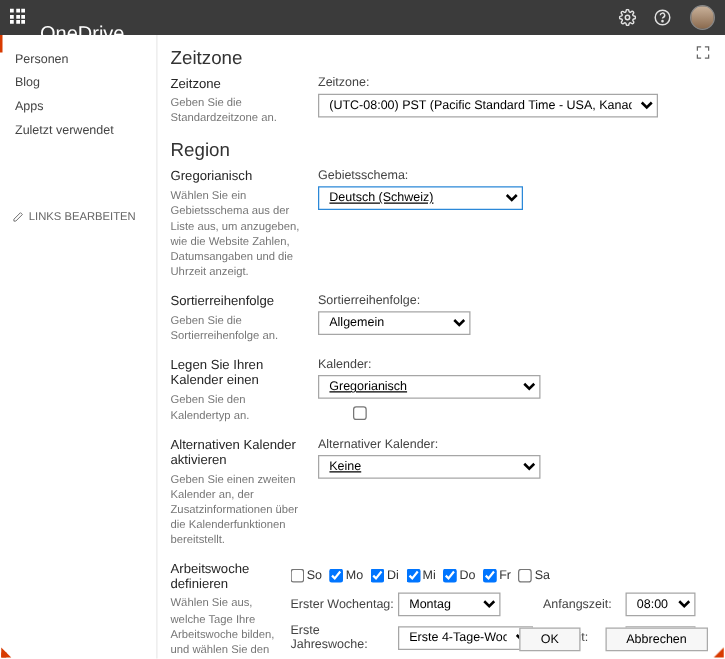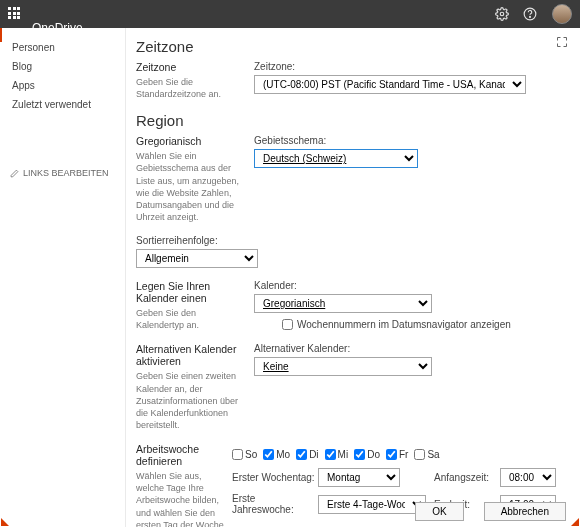--- a/index.html
+++ b/index.html
@@ -1,21 +1,21 @@
 <!DOCTYPE html>
 <html><head>
 <meta charset="utf-8">
 <style>
 * { box-sizing: border-box; margin: 0; padding: 0; font-family: "Segoe UI", Arial, sans-serif; }
 body { width: 580px; height: 527px; overflow: hidden; background: #fff; font-size: 11px; color: #333; }
 
 .topbar { height: 28px; background: #3b3b3b; display: flex; align-items: center; padding: 0 8px; color: #fff; }
 .topbar .waffle { width: 14px; height: 14px; display: grid; grid-template-columns: repeat(3,3px); grid-template-rows: repeat(3,3px); gap: 1.5px; margin-right: 10px; }
 .topbar .waffle span { background: #fff; width: 3px; height: 3px; }
-.topbar .brand { font-size: 12px; font-weight: 400; margin-top: 28px; }
+.topbar .brand { font-size: 16px; font-weight: 400; margin-top: 28px; }
 .topbar .spacer { flex: 1; }
 .topbar .ticon { width: 16px; height: 16px; margin-left: 12px; display: flex; align-items: center; justify-content: center; opacity: .85; }
 .topbar .avatar { width: 20px; height: 20px; border-radius: 50%; background: linear-gradient(#c9b19a,#8a6a4e); margin-left: 14px; border:1px solid #888;}
 
 .shell { display: flex; height: 499px; }
 .leftnav { width: 126px; border-right: 1px solid #eaeaea; padding-top: 10px; position: relative; }
 .leftnav .accent { position: absolute; left: 0; top: 0; width: 2px; height: 14px; background: #d83b01; }
 .leftnav a { display: block; padding: 4px 12px; font-size: 10px; color: #444; text-decoration: none; }
 .leftnav .edit { position: absolute; left: 10px; top: 140px; font-size: 9px; color: #666; display: flex; align-items: center; gap: 4px; }
 
@@ -123,37 +123,40 @@
         <div class="lbl">Gregorianisch</div>
         <div class="desc">Wählen Sie ein Gebietsschema aus der Liste aus, um anzugeben, wie die Website Zahlen, Datumsangaben und die Uhrzeit anzeigt.</div>
       </div>
       <div class="fieldcol">
         <span class="flabel">Gebietsschema:</span>
         <select class="w-mid" style="border-color:#2b88d8"><option>Deutsch (Schweiz)</option></select>
       </div>
     </div>
 
     <div class="row">
+      <div class="labelcol">
+        <div class="lbl">Sortierreihenfolge</div>
+        <div class="desc">Geben Sie die Sortierreihenfolge an.</div>
+      </div>
       <div class="fieldcol">
         <span class="flabel">Sortierreihenfolge:</span>
         <select class="w-sm"><option>Allgemein</option></select>
       </div>
     </div>
 
     <div class="row">
       <div class="labelcol">
         <div class="lbl">Legen Sie Ihren Kalender einen</div>
         <div class="desc">Geben Sie den Kalendertyp an.</div>
       </div>
       <div class="fieldcol">
         <span class="flabel">Kalender:</span>
         <select class="w-mid" style="width:178px"><option>Gregorianisch</option></select>
         <div class="chkline" style="margin-left:28px">
           <input type="checkbox" style="">
-          <span>Wochennummern im Datumsnavigator anzeigen</span>
         </div>
       </div>
     </div>
 
     <div class="row">
       <div class="labelcol">
         <div class="lbl">Alternativen Kalender aktivieren</div>
         <div class="desc">Geben Sie einen zweiten Kalender an, der Zusatzinformationen über die Kalenderfunktionen bereitstellt.</div>
       </div>
       <div class="fieldcol">

